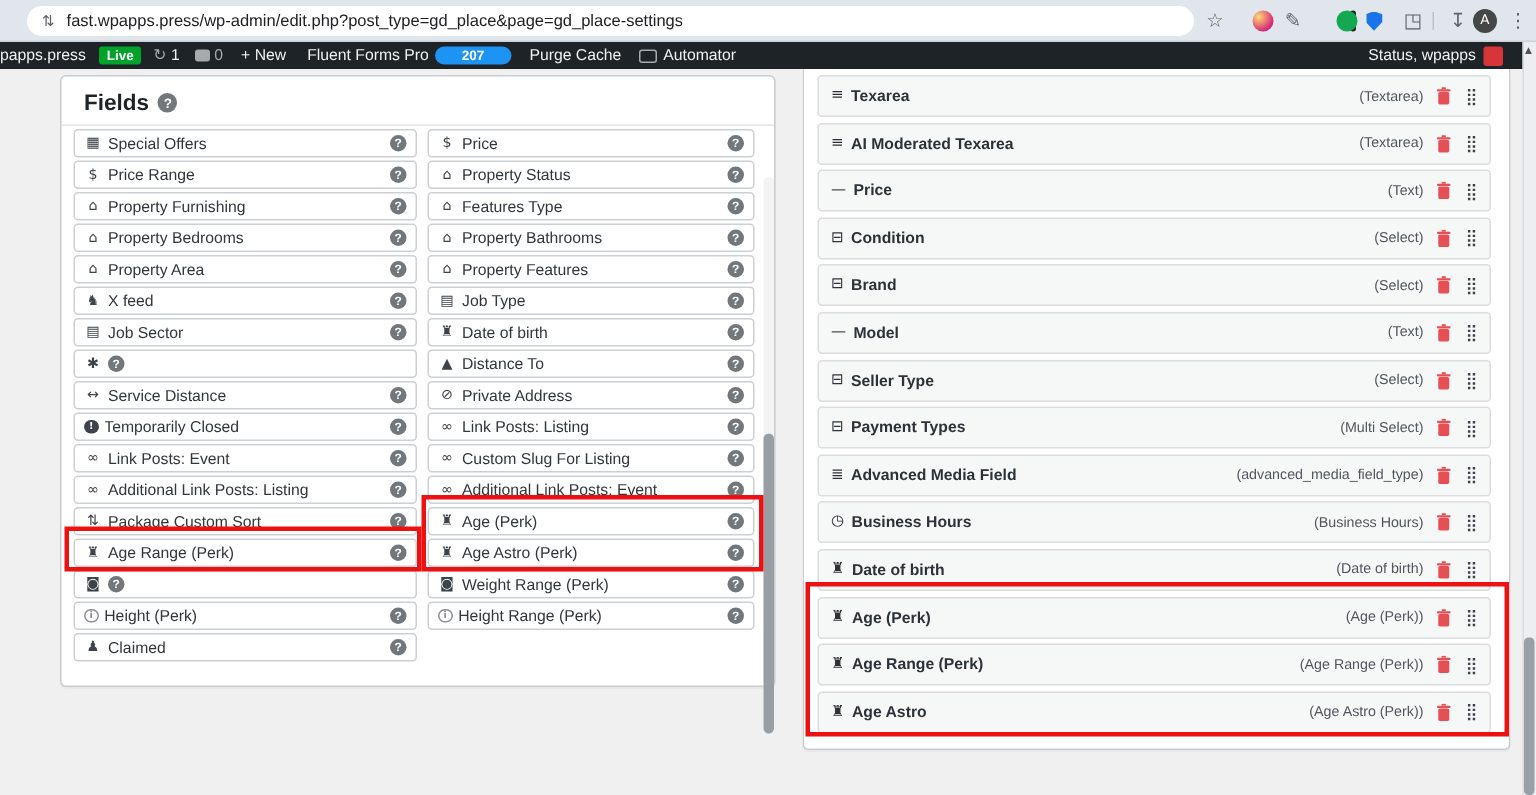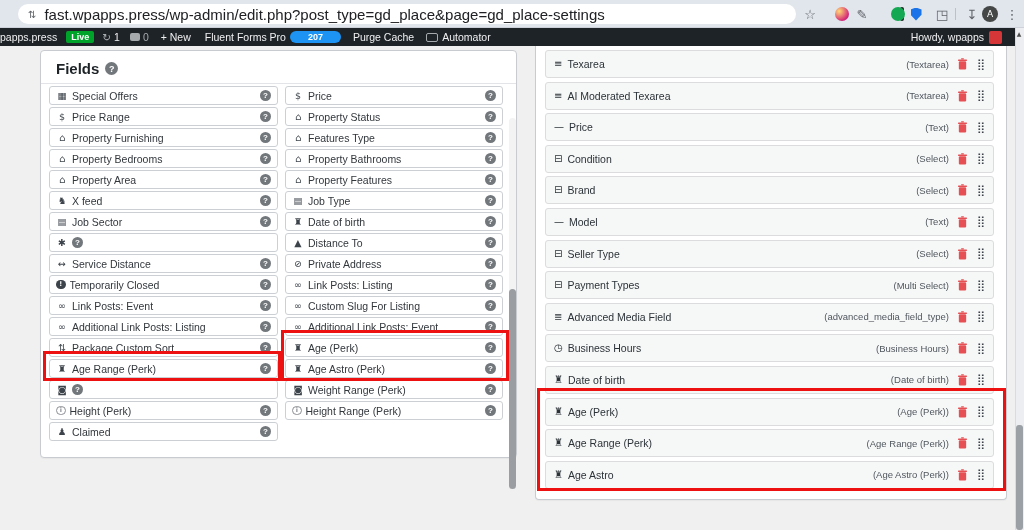--- a/index.html
+++ b/index.html
@@ -3,21 +3,21 @@
 <meta charset="utf-8">
 <style>
   * { margin:0; padding:0; box-sizing:border-box; }
   body { font-family:"Liberation Sans","DejaVu Sans",sans-serif; }
   .stage { position:relative; width:1024px; height:530px; overflow:hidden; background:#f0f0f1; }
 
   
   .chrome { position:absolute; left:0; top:0; width:1024px; height:28px; background:#e1e5ec; border-bottom:1px solid #cdd2da; display:flex; align-items:center; }
   .omnibox { position:absolute; left:18px; top:4px; width:778px; height:20px; background:#fff; border-radius:10px; display:flex; align-items:center; padding:0 10px; }
   .tune { color:#5f6368; font-size:10px; margin-right:8px; font-family:"DejaVu Sans",sans-serif; }
-  .url { font-size:15px; color:#202124; white-space:nowrap; overflow:hidden; }
+  .url { font-size:11px; color:#202124; white-space:nowrap; overflow:hidden; }
   .cicon { position:absolute; top:6px; width:18px; height:16px; display:flex; align-items:center; justify-content:center; font-size:13px; color:#5f6368; font-family:"DejaVu Sans",sans-serif; }
   .ext-circle { width:14px; height:14px; border-radius:50%; }
   .ext-sq { width:14px; height:14px; border-radius:3px; background:#202124; color:#fff; font-size:7px; display:flex; align-items:center; justify-content:center;margin-left:44px; }
   .shield { width:11px; height:13px; background:#1a73e8; clip-path:polygon(50% 0,100% 15%,100% 55%,50% 100%,0 55%,0 15%); }
   .avatar-a { width:16px; height:16px; border-radius:50%; background:#444746; color:#fff; font-size:9px; display:flex; align-items:center; justify-content:center; }
   .vsep { position:absolute; top:8px; width:1px; height:12px; background:#bdc1c6; }
 
   
   .adminbar { position:absolute; left:0; top:28px; width:1024px; height:18px; background:#1d2327; color:#f0f0f1; font-size:10.5px; display:flex; align-items:center; white-space:nowrap; }
   .ab { display:flex; align-items:center; color:#f0f0f1; }
@@ -54,21 +54,21 @@
   .flabel { font-size:10.5px; color:#32373c; white-space:nowrap; overflow:hidden; flex:1; }
   .fhelp { width:11px; height:11px; border-radius:50%; background:#72777c; color:#fff; font-size:8px; font-weight:bold; display:flex; align-items:center; justify-content:center; flex:none; }
 
   .inner-track { position:absolute; left:468px; top:34px; width:7px; height:370px; background:#f3f3f4; border-radius:4px; }
   .inner-thumb { position:absolute; left:468px; top:205px; width:7px; height:200px; background:#9a9da1; border-radius:4px; }
 
   
   .rows { position:absolute; left:9px; top:4px; width:449px; display:flex; flex-direction:column; gap:3.6px; }
   .arow { height:28px; background:#f6f7f7; border:1px solid #dcdcde; border-radius:3px; display:flex; align-items:center; padding:0 8px; gap:5px; }
   .ricon { font-family:"DejaVu Sans",sans-serif; font-size:10px; color:#2c3338; line-height:1; flex:none; }
-  .rlabel { font-size:10.5px; font-weight:normal; color:#2c3338; white-space:nowrap; }
+  .rlabel { font-size:10.5px; font-weight:bold; color:#2c3338; white-space:nowrap; }
   .rspacer { flex:1; }
   .rtype { font-size:9.5px; color:#50575e; white-space:nowrap; }
   .rtrash { display:flex; align-items:center; margin-left:3px; }
   .rdrag { font-family:"DejaVu Sans",sans-serif; font-size:11px; color:#3c434a; margin-left:4px; line-height:1; }
 
   
   .hl { position:absolute; border:3px solid #ee1111; z-index:30; pointer-events:none; }
   .hl1 { left:43px; top:351px; width:238px; height:30px; }
   .hl2 { left:281px; top:330px; width:228px; height:51px; }
   .hl3 { left:537px; top:388px; width:469px; height:103px; }
@@ -118,21 +118,21 @@
     <span class="ab" style="margin-left:3px">1</span>
     <span class="bubble" style="margin-left:10px"></span>
     <span class="ab" style="margin-left:3px;color:#a7aaad">0</span>
     <span class="ab" style="margin-left:12px">+ New</span>
     <span class="ab" style="margin-left:14px">Fluent Forms Pro</span>
     <span class="badge-blue">207</span>
     <span class="ab" style="margin-left:12px">Purge Cache</span>
     <span class="autom-ico" style="margin-left:12px"></span>
     <span class="ab" style="margin-left:4px">Automator</span>
     <span class="howdy">
-      <span>Howdy, wpapps</span>
+      <span>Status, wpapps</span>
       <span class="red-avatar"></span>
     </span>
   </div>
 
 
   <div class="card left-card">
     <div class="panel-title">
       <span>Fields</span>
       <span class="help-big">?</span>
     </div>

